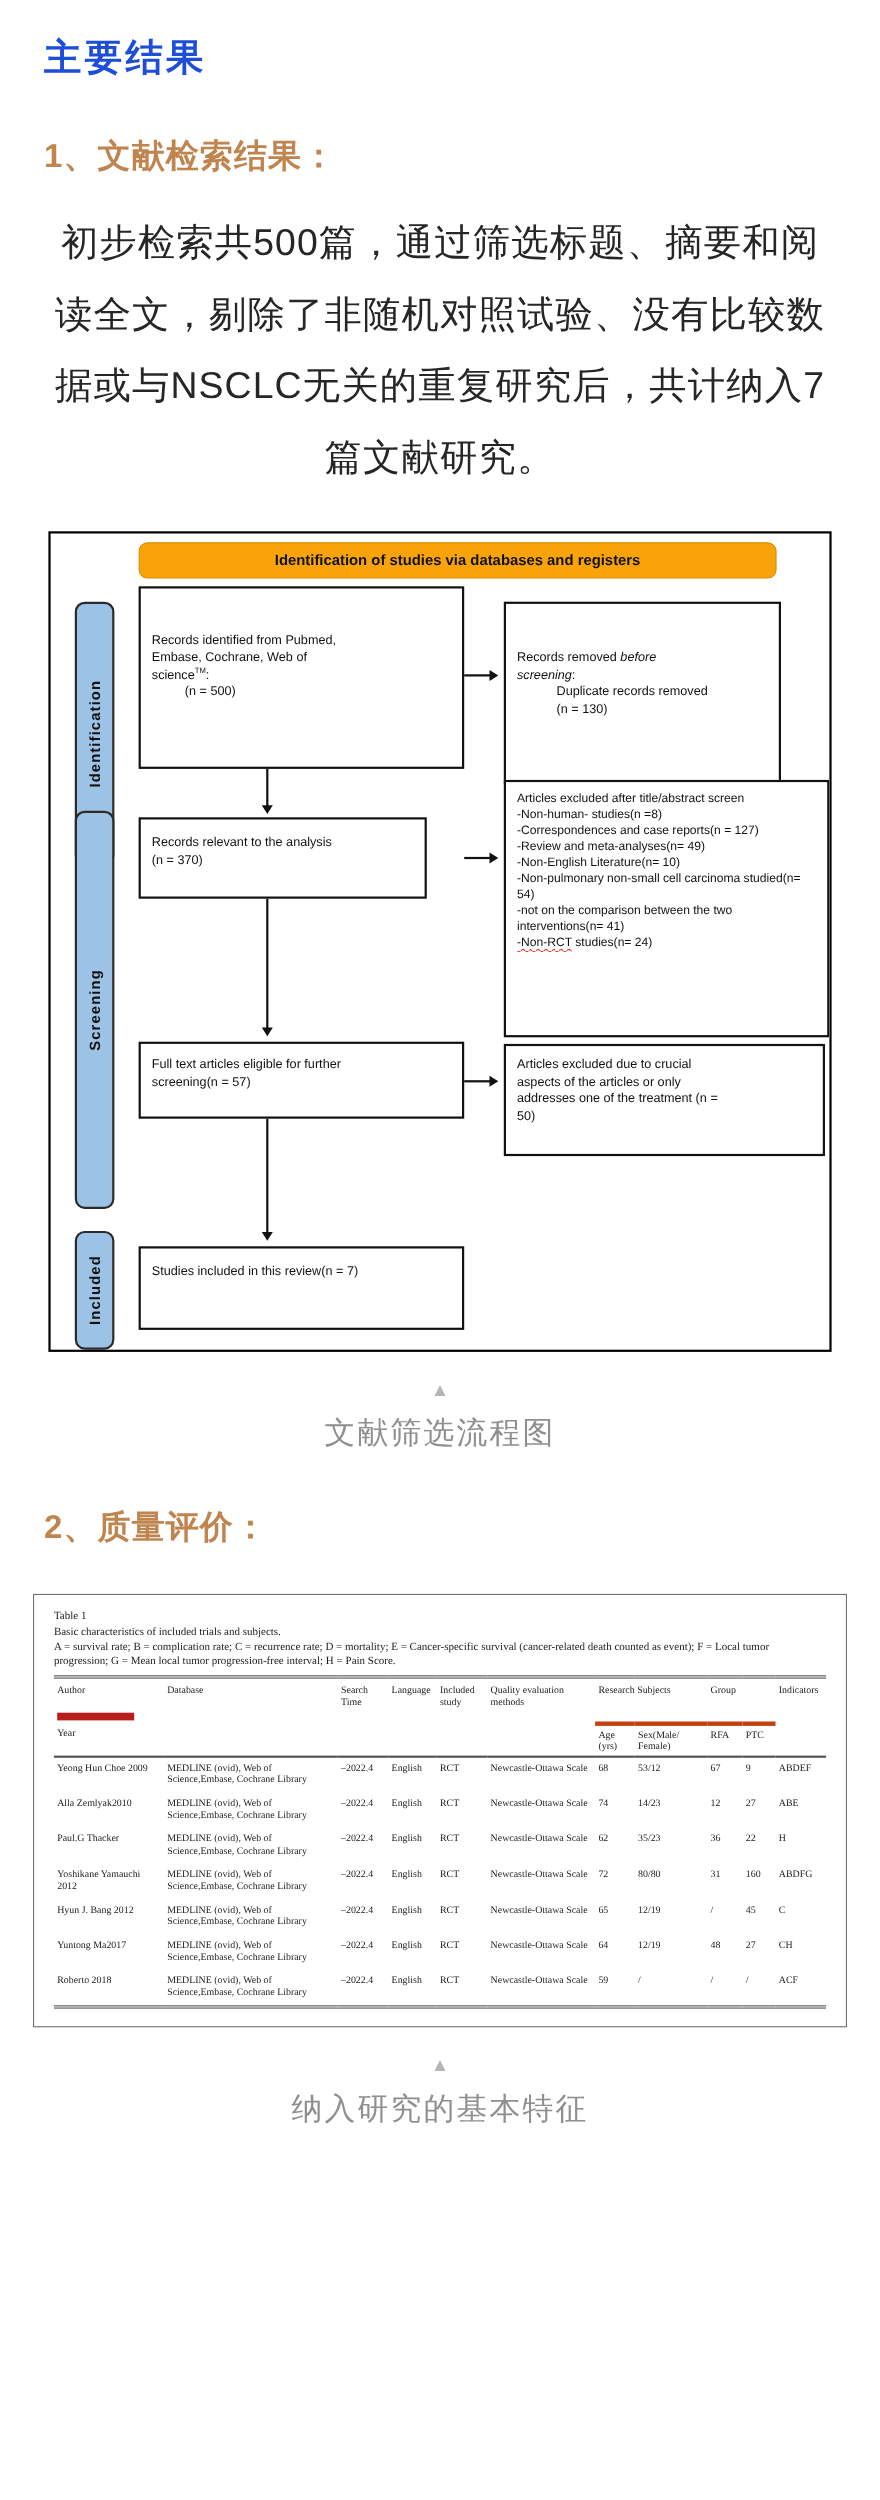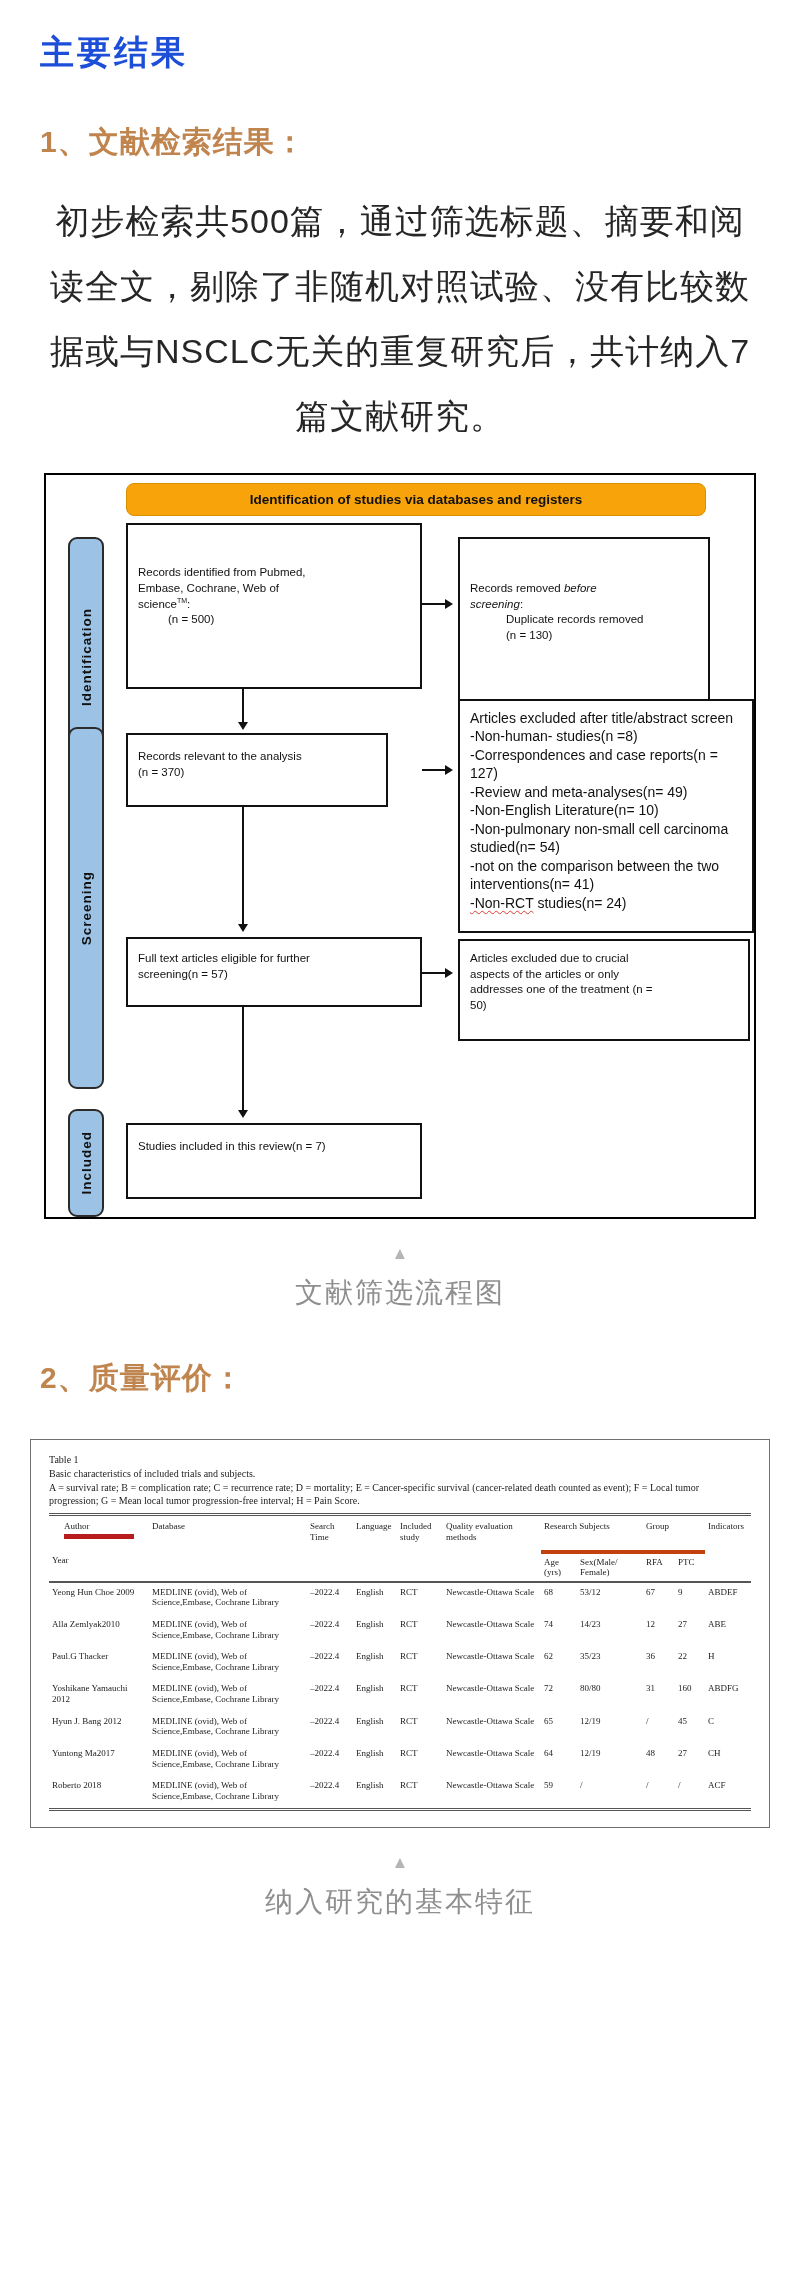--- a/index.html
+++ b/index.html
@@ -9,41 +9,41 @@
   
   .main-title{margin:30px 40px 0;font-family:"Liberation Serif","DejaVu Serif",serif;
     font-weight:600;font-size:34px;letter-spacing:3px;color:#1d4ed8;}
   .section-heading{margin:46px 40px 0;font-size:30px;font-weight:700;letter-spacing:1px;color:#c0854f;}
 
   
   .para{margin:26px 40px 0;font-size:34px;line-height:65px;letter-spacing:1px;color:#262626;}
   .para .pline{display:block;white-space:nowrap;text-align:center;}
 
   
-  .diagram{position:relative;width:712px;height:746px;margin:24px 0 0 44px;
+  .diagram{position:relative;width:712px;height:746px;margin:34px 0 0 44px;
     border:2px solid #000;background:#fff;box-sizing:border-box;font-family:"Liberation Sans","DejaVu Sans",sans-serif;padding-left:40px;}
   .flow-banner{position:absolute;left:80px;top:8px;width:580px;height:33px;background:#f9a30b;
     border:1px solid #d88f00;border-radius:8px;display:flex;align-items:center;justify-content:center;
     font-weight:700;font-size:13.5px;color:#111;box-sizing:border-box;}
   .flow-label{position:absolute;left:22px;width:36px;background:#9cc2e5;border:2px solid #2b2b2b;
     border-radius:9px;display:flex;align-items:center;justify-content:center;box-sizing:border-box;}
   .flow-label span{writing-mode:vertical-rl;transform:rotate(180deg);font-weight:700;font-size:13.5px;
     color:#111;letter-spacing:1px;}
   #label-identification{top:62px;height:240px;}
   #label-screening{top:252px;height:362px;}
   #label-included{top:634px;height:108px;}
 
   .fbox{position:absolute;border:2px solid #111;background:#fff;box-sizing:border-box;
     font-size:11.5px;line-height:1.35;color:#111;padding:8px 10px;}
   #box-identified{left:80px;top:48px;width:296px;height:166px;padding-top:40px;}
   #box-identified .wrap{max-width:195px;}
   #box-removed{left:412px;top:62px;width:252px;height:166px;padding-top:42px;}
   #box-removed .wrap{max-width:165px;}
   #box-relevant{left:80px;top:258px;width:262px;height:74px;padding-top:14px;}
-  #box-excluded1{left:412px;top:224px;width:296px;height:234px;font-size:14px;line-height:1.32;}
+  #box-excluded1{left:412px;top:224px;width:296px;height:234px;font-size:11px;line-height:1.32;}
   #box-fulltext{left:80px;top:462px;width:296px;height:70px;padding-top:12px;}
   #box-fulltext .wrap{max-width:190px;}
   #box-excluded2{left:412px;top:464px;width:292px;height:102px;padding-top:10px;}
   #box-excluded2 .wrap{max-width:185px;}
   #box-included{left:80px;top:648px;width:296px;height:76px;padding-top:14px;}
   #box-included .wrap{max-width:205px;}
   .indent{padding-left:30px;}
   .indent2{padding-left:36px;}
   sup.tm{font-size:7px;vertical-align:super;}
   .sq{text-decoration:underline;text-decoration-style:wavy;text-decoration-color:#e23b2e;
@@ -72,21 +72,21 @@
     background:#fff;padding:14px 18px 16px;font-family:"Liberation Serif","DejaVu Serif",serif;color:#1c1c1c;}
   .t-title{font-weight:400;font-size:10px;}
   .t-sub{font-size:10px;margin-top:3px;}
   .t-note{font-size:10px;margin-top:2px;line-height:1.3;}
   table.t{width:100%;border-collapse:collapse;margin-top:6px;font-size:9px;line-height:1.18;
     table-layout:fixed;}
   .t th{font-weight:400;text-align:left;vertical-align:top;padding:3px 3px;}
   .t thead tr.r1 th{border-top:3px double #555;padding-top:5px;}
   .t th.hbot{border-bottom:2px solid #555;}
   .t th.grp{border-bottom:4px solid #c2410c;padding-bottom:18px;}
-  .t .author-underline{display:inline-block;border-bottom:5px solid #b91c1c;min-width:70px;padding-bottom:2px;margin-left:12px;}
+  .t .author-underline{display:inline-block;border-bottom:7px solid #b91c1c;min-width:70px;padding-bottom:15px;}
   .t td{vertical-align:top;padding:4px 3px 7px;}
   .t tbody tr:last-child td{border-bottom:3px double #555;}
 </style>
 </head>
 <body>
 
 <main class="page">
 
   <h1 class="main-title">主要结果</h1>
 

